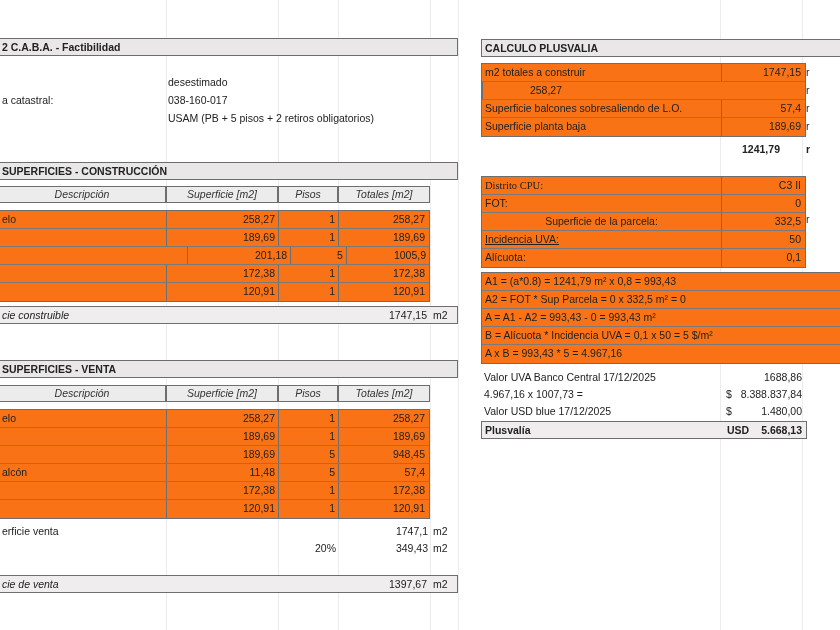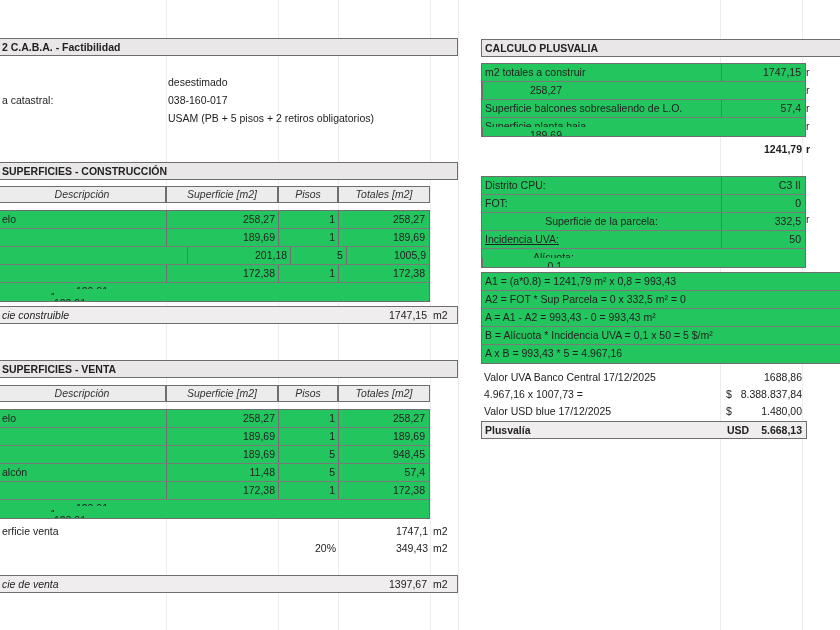--- a/index.html
+++ b/index.html
@@ -15,23 +15,23 @@
 
   .title-bar {
     background:#e9e7e8; border:1.5px solid #6e6e6e;
     font-weight:bold; font-size:10.5px; padding:2px 3px; white-space:nowrap; overflow:hidden;
   }
   .hdr-row { display:flex; position:absolute; height:17px; }
   .hdr-cell {
     background:#ececec; border:1px solid #6e6e6e; border-left-width:1.5px;
     font-style:italic; text-align:center; line-height:15px; box-sizing:border-box; color:#333;
   }
-  .tbl { position:absolute; border:1.5px solid #6e6e6e; box-sizing:border-box; background:#22c55e; }
+  .tbl { position:absolute; border:1.5px solid #6e6e6e; box-sizing:border-box; background:#f97316; }
   .tr { display:flex; height:18px; border-bottom:1px solid #7a7a7a; box-sizing:border-box; }
-  .tr:last-child { border-bottom:none;flex-direction:column; }
+  .tr:last-child { border-bottom:none; }
   .td { box-sizing:border-box; line-height:17px; padding:0 3px; white-space:nowrap; overflow:hidden; }
   .td.r { text-align:right; }
   .td.bl { border-left:1.5px solid #6e6e6e; }
   .plain { position:absolute; height:17px; line-height:17px; white-space:nowrap; }
   .r { text-align:right; }
   .b { font-weight:bold; }
   .i { font-style:italic; }
   .total-bar {
     position:absolute; background:#efedee; border:1.5px solid #6e6e6e; box-sizing:border-box;
     height:18px; line-height:15px;
@@ -183,42 +183,42 @@
       <div class="td" style="width: 239px;">Superficie balcones sobresaliendo de L.O.</div>
       <div class="td r bl" style="width: 83px;">57,4</div>
     </div>
     <div class="tr">
       <div class="td" style="width: 239px;">Superficie planta baja</div>
       <div class="td r bl" style="width: 83px;">189,69</div>
     </div>
   </div>
 <div id="sup-units"></div>
 
-<div class="plain r b" style="left:720px; width:82px; top:141px;">1241,79</div>
+<div class="plain r b" style="left:720px; width:82px; top:141px;text-align:center;">1241,79</div>
 <div class="plain b" style="left:806px; top:141px;">r</div>
 
 <div class="tbl" id="param-tbl" style="left:481px; top:176px; width:325px;">
     <div class="tr">
-      <div class="td" style="width: 239px;">Distrito CPU:</div>
+      <div class="td" style="width: 239px; font-family: Liberation Serif, serif;">Distrito CPU:</div>
       <div class="td r bl" style="width: 83px;">C3 II</div>
     </div>
     <div class="tr">
       <div class="td" style="width: 239px;">FOT:</div>
       <div class="td r bl" style="width: 83px;">0</div>
     </div>
     <div class="tr">
       <div class="td" style="width: 239px; text-align: center;">Superficie de la parcela:</div>
       <div class="td r bl" style="width: 83px;">332,5</div>
     </div>
     <div class="tr">
       <div class="td" style="width: 239px; text-decoration: underline;">Incidencia UVA:</div>
       <div class="td r bl" style="width: 83px;">50</div>
     </div>
     <div class="tr">
-      <div class="td" style="width: 239px; margin-left: 48px;">Alícuota:</div>
+      <div class="td" style="width: 239px;">Alícuota:</div>
       <div class="td r bl" style="width: 83px;">0,1</div>
     </div>
   </div>
 <div class="plain" style="left:806px; top:211px;">r</div>
 
 <div class="tbl" id="formula-tbl" style="left:481px; top:272px; width:360px;">
     <div class="formula-row">A1 = (a*0.8) = 1241,79 m² x 0,8 = 993,43</div>
     <div class="formula-row">A2 = FOT * Sup Parcela = 0 x 332,5 m² = 0</div>
     <div class="formula-row">A = A1 - A2 = 993,43 - 0 = 993,43 m²</div>
     <div class="formula-row">B = Alícuota * Incidencia UVA = 0,1 x 50 = 5 $/m²</div>

